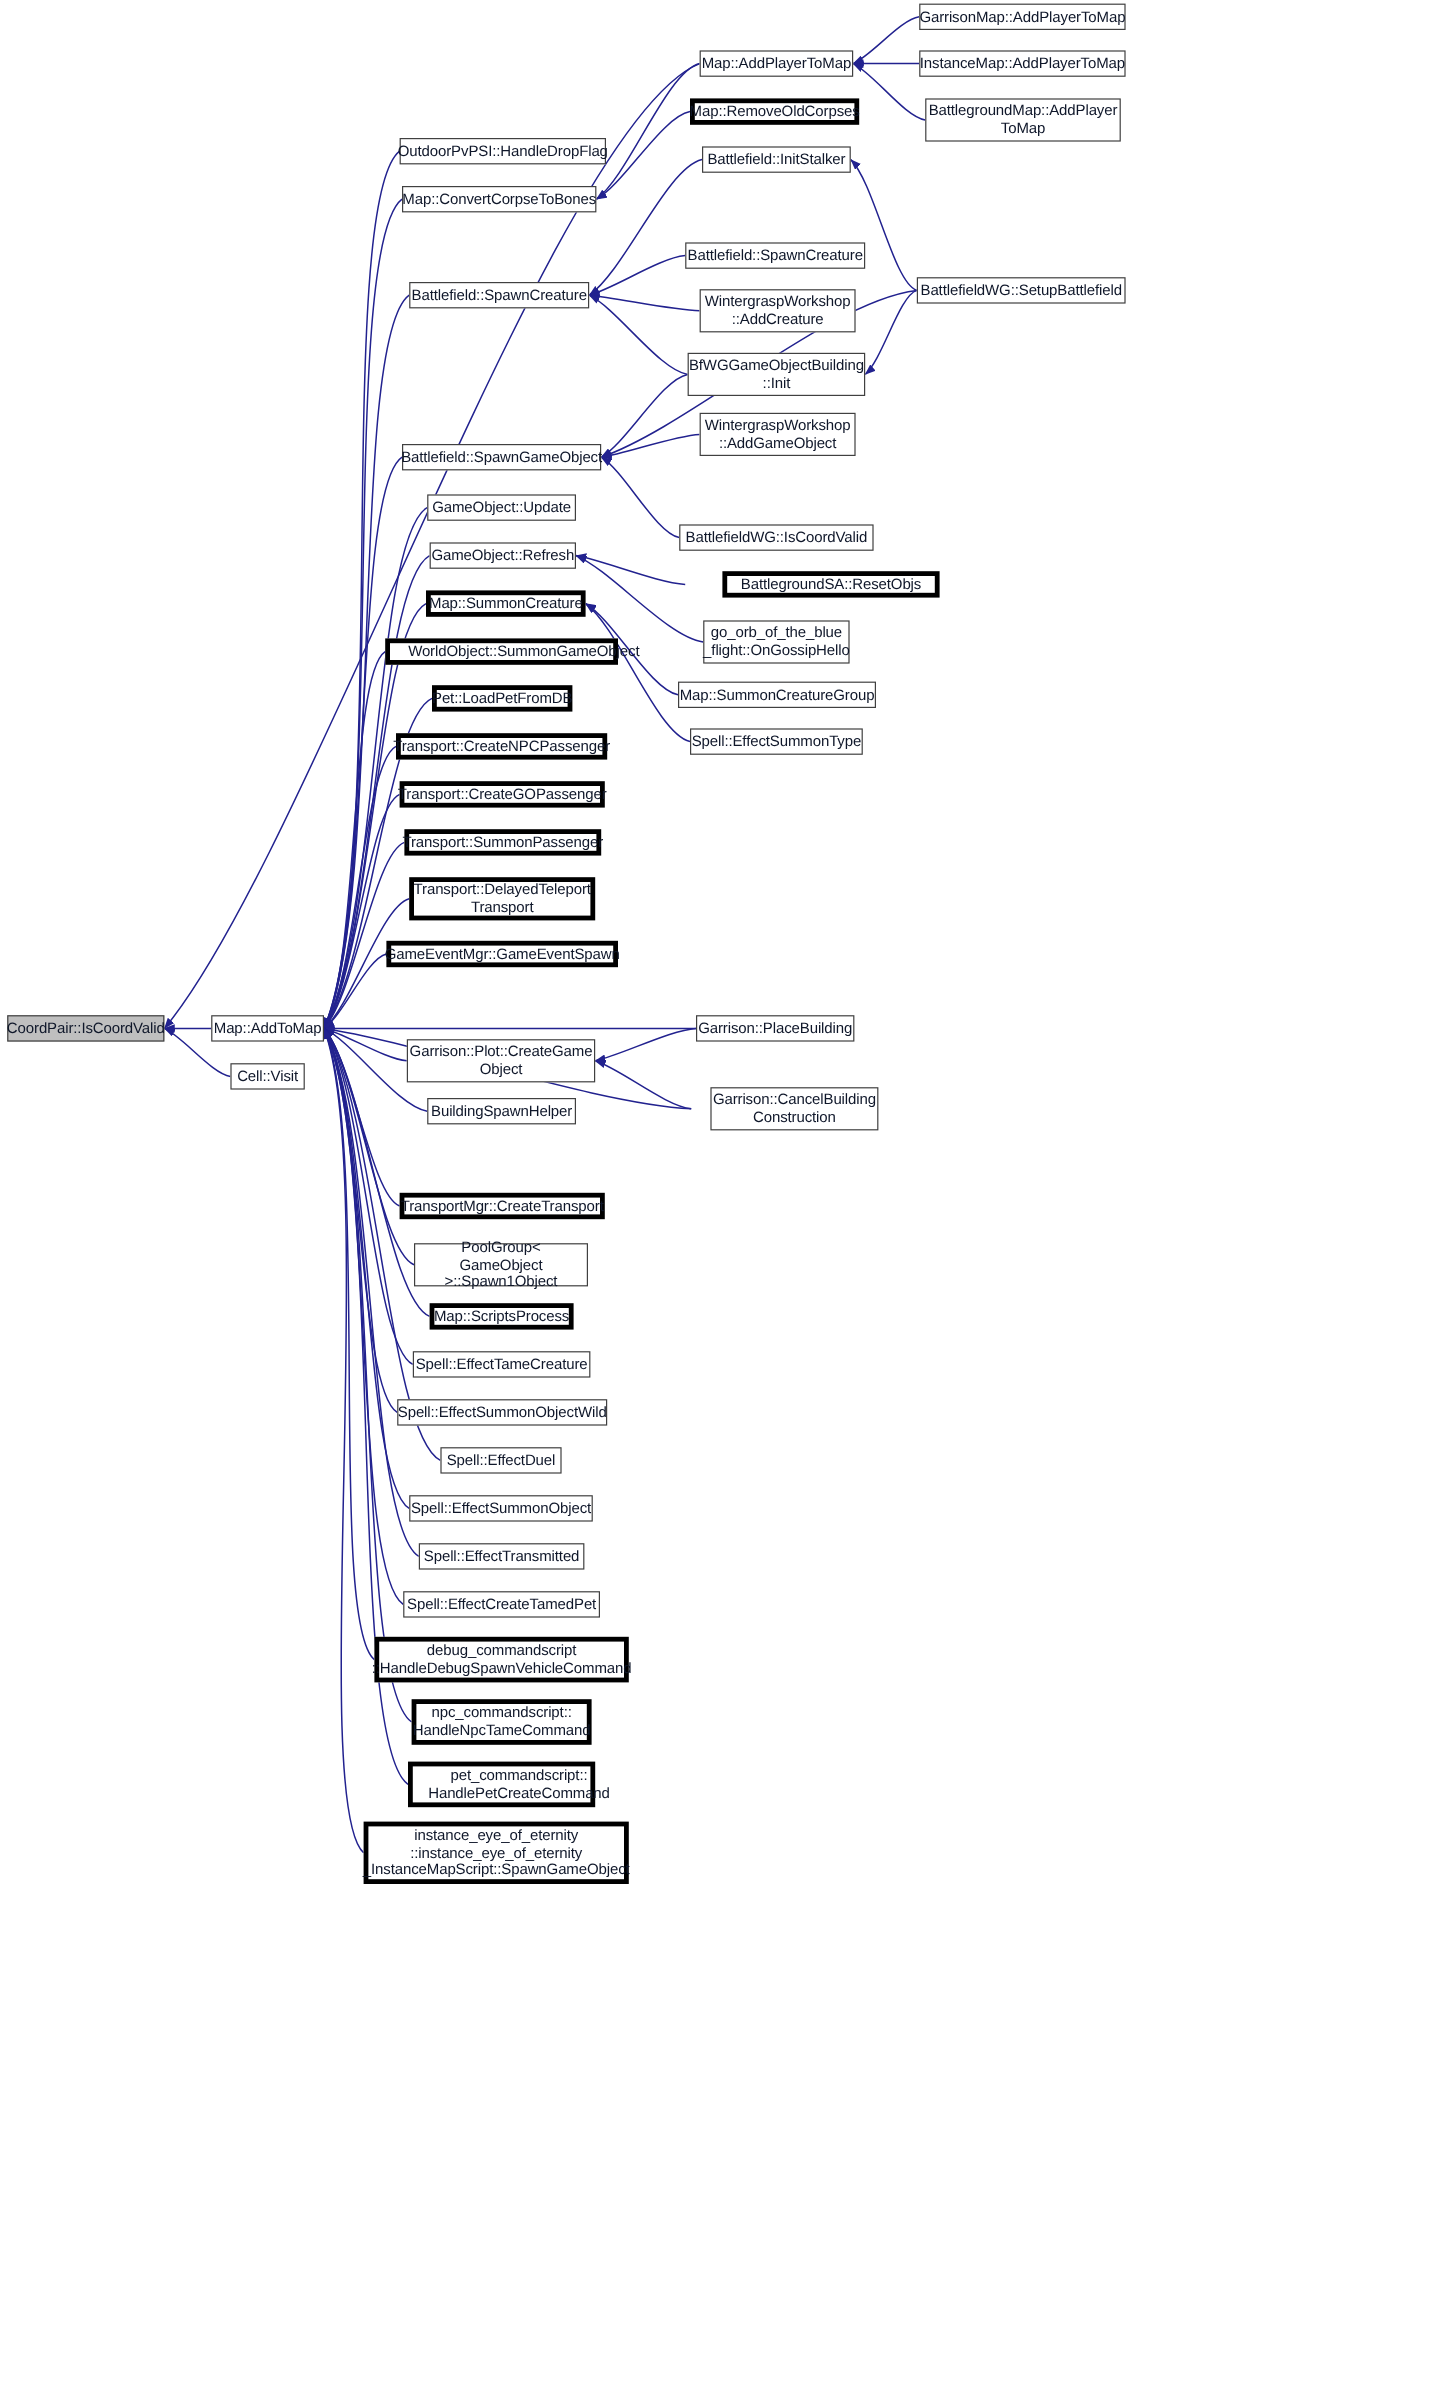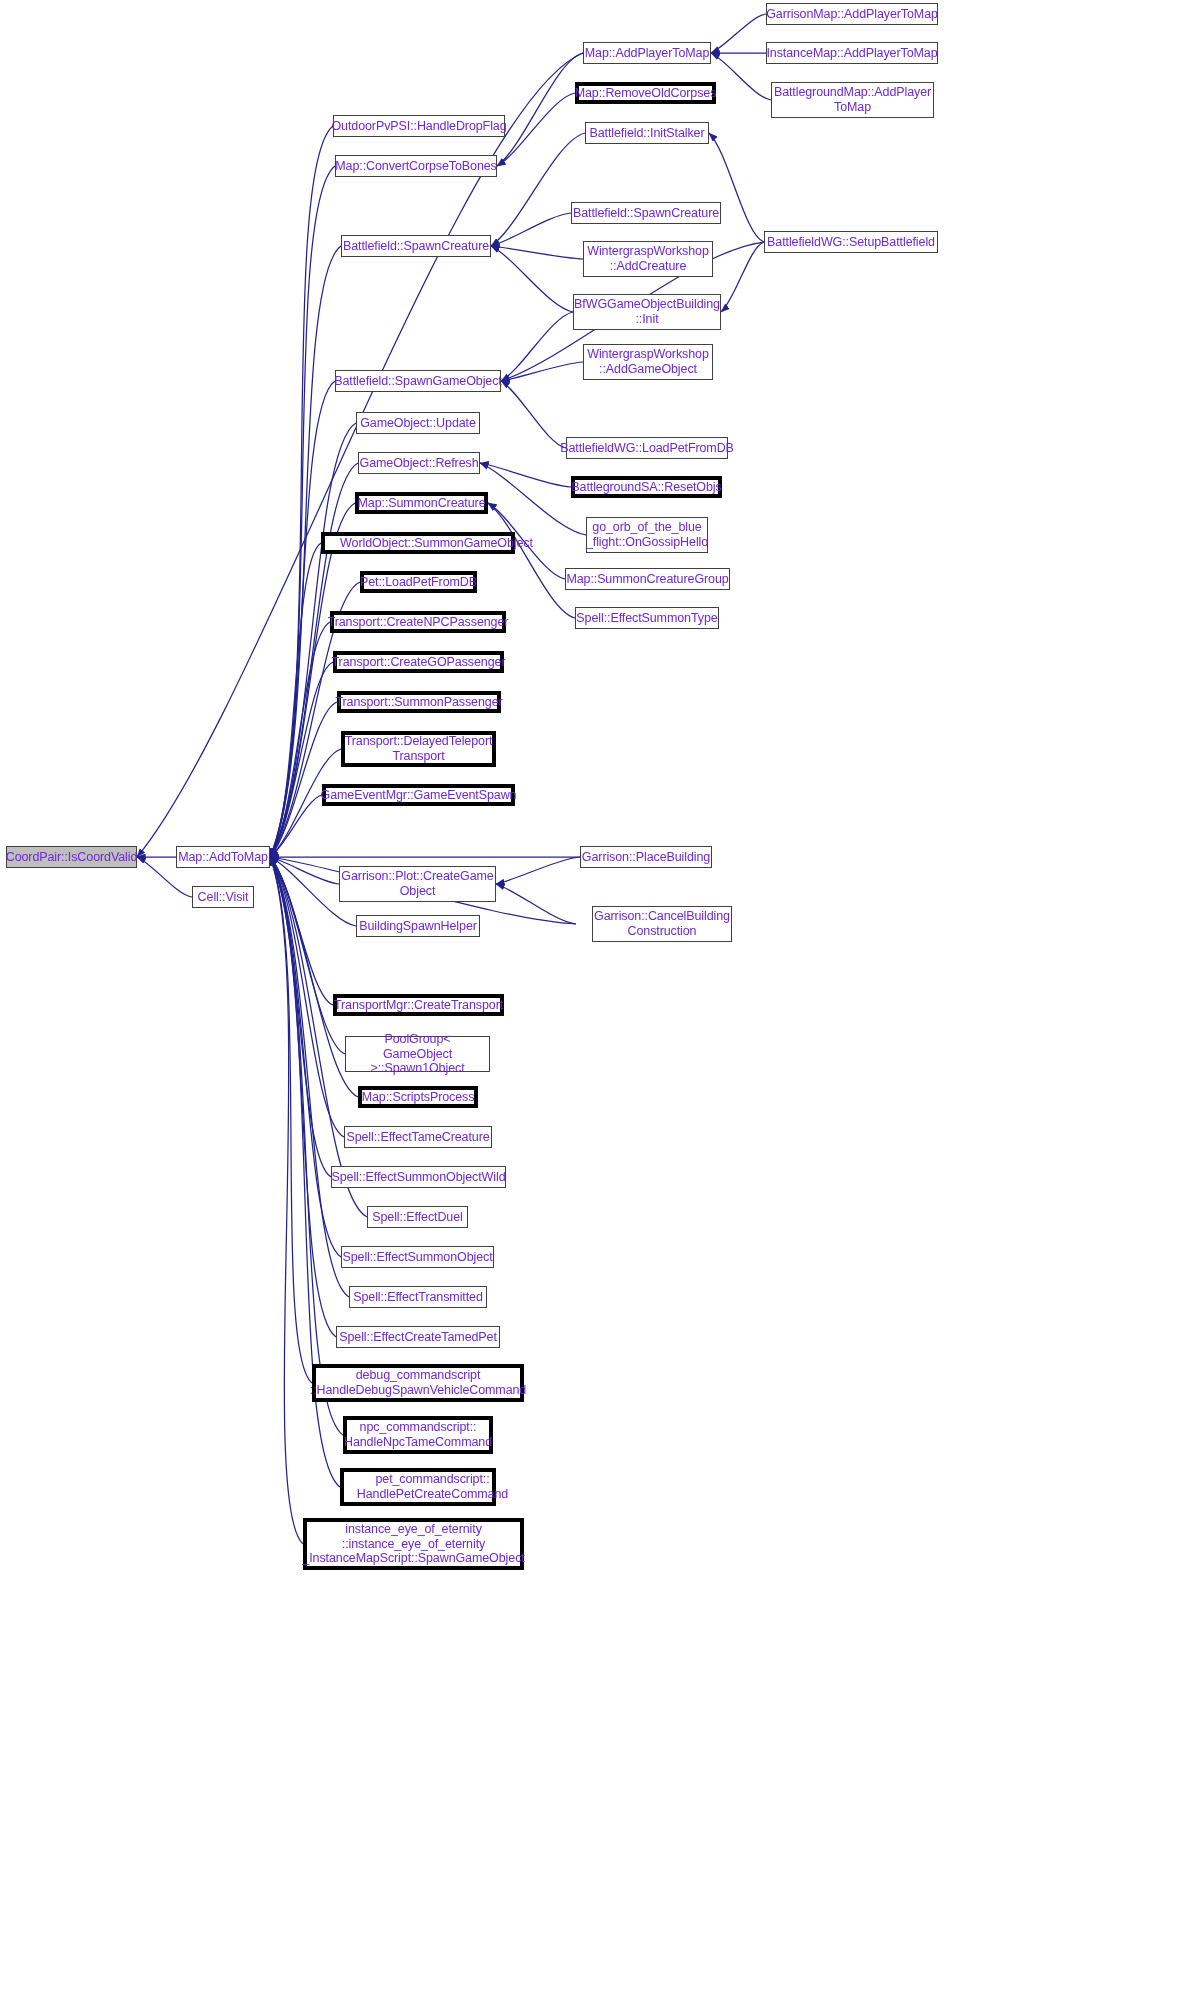--- a/index.html
+++ b/index.html
@@ -26,21 +26,21 @@
   }
   .node {
     position: absolute;
     box-sizing: border-box;
     display: flex;
     align-items: center;
     justify-content: center;
     text-align: center;
     background: #ffffff;
     border: 1px solid #404040;
-    color: #6d28d9;
+    color: #0f172a;
     font-size: 12.5px;
     line-height: 1.18;
     letter-spacing: -0.1px;
     white-space: pre-line;
     padding: 0 3px;
     z-index: 5;
   }
   .node.red {
     border: 4px solid #000000;
   }
@@ -134,23 +134,23 @@
       <div class="node" style="left: 341px; top: 235px; width: 150px; height: 22px;">Battlefield::SpawnCreature</div>
       <div class="node" style="left: 583px; top: 241px; width: 130px; height: 36px;">WintergraspWorkshop
 ::AddCreature</div>
       <div class="node" style="left: 764px; top: 231px; width: 174px; height: 22px;">BattlefieldWG::SetupBattlefield</div>
       <div class="node" style="left: 573px; top: 294px; width: 148px; height: 36px;">BfWGGameObjectBuilding
 ::Init</div>
       <div class="node" style="left: 335px; top: 370px; width: 166px; height: 22px;">Battlefield::SpawnGameObject</div>
       <div class="node" style="left: 583px; top: 344px; width: 130px; height: 36px;">WintergraspWorkshop
 ::AddGameObject</div>
       <div class="node" style="left: 356px; top: 412px; width: 124px; height: 22px;">GameObject::Update</div>
-      <div class="node" style="left: 566px; top: 437px; width: 162px; height: 22px;">BattlefieldWG::LoadPetFromDB</div>
+      <div class="node" style="left: 566px; top: 437px; width: 162px; height: 22px;">BattlefieldWG::IsCoordValid</div>
       <div class="node" style="left: 358px; top: 452px; width: 122px; height: 22px;">GameObject::Refresh</div>
-      <div class="node red" style="left: 571px; top: 476px; width: 151px; height: 22px;">BattlegroundSA::ResetObjs</div>
+      <div class="node red" style="left: 602px; top: 476px; width: 181px; height: 22px;">BattlegroundSA::ResetObjs</div>
       <div class="node red" style="left: 355px; top: 492px; width: 133px; height: 22px;">Map::SummonCreature</div>
       <div class="node" style="left: 586px; top: 517px; width: 122px; height: 36px;">go_orb_of_the_blue
 _flight::OnGossipHello</div>
       <div class="node red" style="left: 321px; top: 532px; width: 194px; height: 22px; padding-left: 40px;">WorldObject::SummonGameObject</div>
       <div class="node" style="left: 565px; top: 568px; width: 165px; height: 22px;">Map::SummonCreatureGroup</div>
       <div class="node red" style="left: 360px; top: 571px; width: 117px; height: 22px;">Pet::LoadPetFromDB</div>
       <div class="node" style="left: 575px; top: 607px; width: 144px; height: 22px;">Spell::EffectSummonType</div>
       <div class="node red" style="left: 330px; top: 611px; width: 176px; height: 22px;">Transport::CreateNPCPassenger</div>
       <div class="node red" style="left: 333px; top: 651px; width: 171px; height: 22px;">Transport::CreateGOPassenger</div>
       <div class="node red" style="left: 337px; top: 691px; width: 164px; height: 22px;">Transport::SummonPassenger</div>

